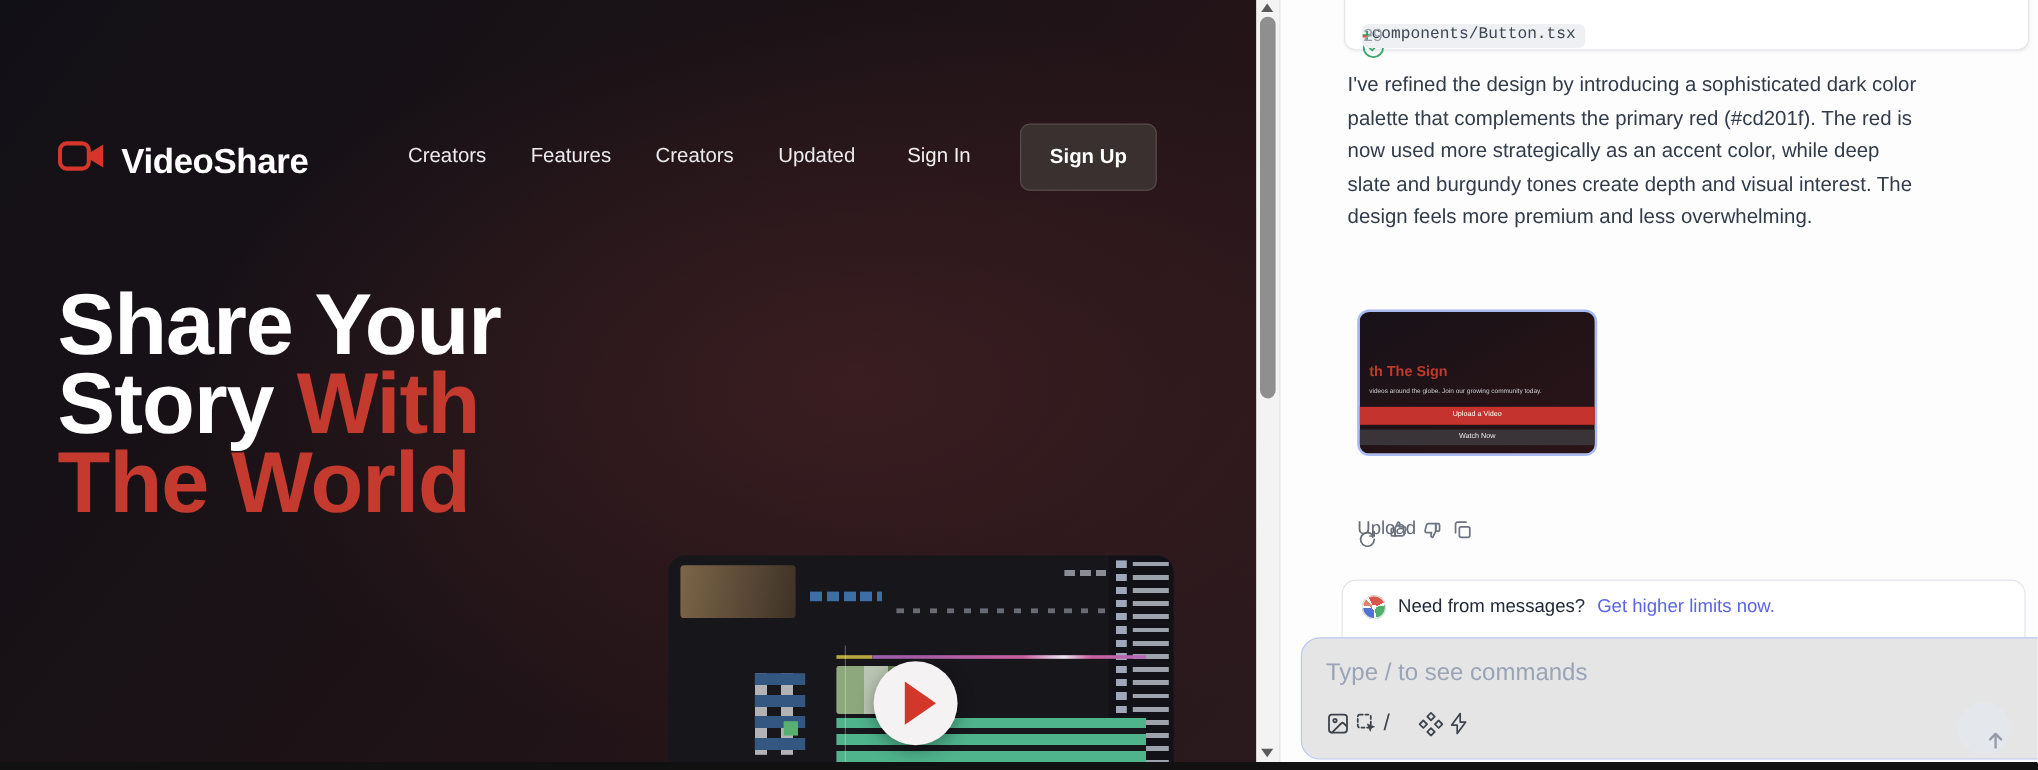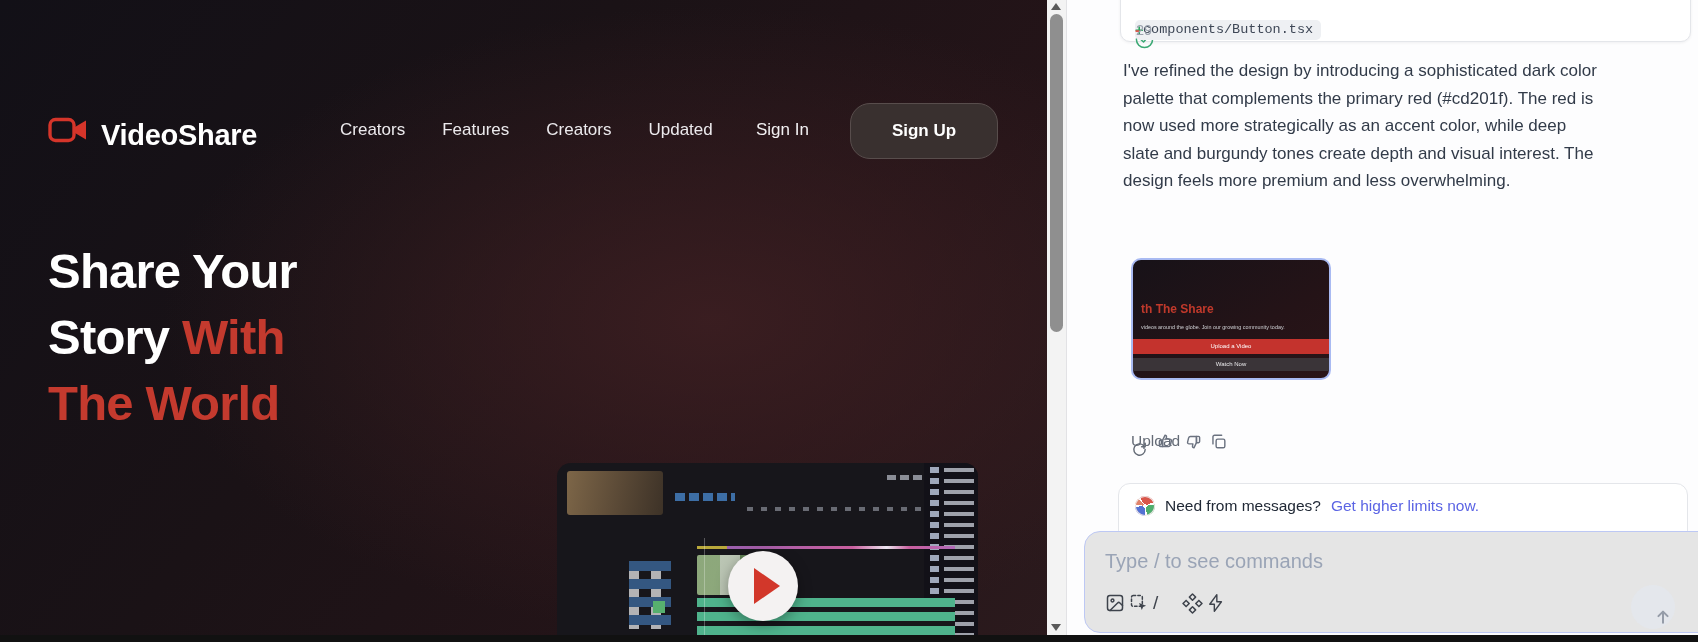--- a/index.html
+++ b/index.html
@@ -13,24 +13,24 @@
       radial-gradient(75% 70% at 68% 50%, rgba(62,31,34,.85) 0%, rgba(62,31,34,0) 70%),
       linear-gradient(128deg, #121017 0%, #1a1216 40%, #241418 72%, #2b1a1d 100%);
   }
   .site-header { position:absolute; left:48px; top:100px; width:950px; height:60px; }
   .brand { position:absolute; left:0; top:0; height:60px; display:flex; align-items:center; gap:13px; }
   .brand-name { color:#fff; font-size:29px; font-weight:800; letter-spacing:-.3px;margin-top:11px; }
   .site-nav { position:absolute; left:292px; top:0; height:60px; display:flex; align-items:center; gap:37px; }
   .nav-link { color:#eceaed; font-size:17px; cursor:pointer; }
   .signin { position:absolute; left:708px; top:0; height:60px; display:flex; align-items:center;
     color:#f2f0f2; font-size:17px; cursor:pointer; }
-  .signup-btn { position:absolute; left:802px; top:3px; width:148px; height:56px; border-radius:20px;
+  .signup-btn { position:absolute; left:802px; top:3px; width:114px; height:56px; border-radius:8px;
     background:#39302f; border:1px solid #584d4c; color:#fff; font-size:17px; font-weight:700;
     display:flex; align-items:center; justify-content:center; cursor:pointer; }
-  .hero-title { position:absolute; left:48px; top:238px; font-size:49px; line-height:66px;
+  .hero-title { position:absolute; left:48px; top:238px; font-size:72px; line-height:66px;
     font-weight:800; letter-spacing:-.8px; color:#fff; }
   .hero-red { color:#c43a2e; }
   .hero-para { position:absolute; left:48px; top:506px; width:402px; font-size:23px; line-height:36px; color:#d7d5d8; }
 
   
   .editor { position:absolute; left:557px; top:463px; width:421px; height:179px;
     border-radius:14px 14px 0 0; background:#17161b; overflow:hidden; }
   .editor > div { position:absolute; }
   .ed-photo { left:10px; top:8px; width:96px; height:44px; border-radius:3px;
     background:linear-gradient(100deg,#7d6648 0%,#5a4936 55%,#3d3227 100%); filter:blur(.6px); }
@@ -210,21 +210,21 @@
           <span class="diff-plus">+</span>
           <span class="diff-minus">-</span>
           <span class="diff-count">29</span>
         </span>
       </div>
     </div>
 
     <p class="msg">I've refined the design by introducing a sophisticated dark color palette that complements the primary red (#cd201f). The red is now used more strategically as an accent color, while deep slate and burgundy tones create depth and visual interest. The design feels more premium and less overwhelming.</p>
 
     <div class="thumb">
-      <span class="t-heading">th The Share</span>
+      <span class="t-heading">th The Sign</span>
       <span class="t-body">videos around the globe. Join our growing community today.</span>
       <div class="t-btn-red">Upload a Video</div>
       <div class="t-btn-dark">Watch Now</div>
     </div>
 
 
     <div class="actions">
       <span class="retry-btn">
         <span>
           <svg width="17" height="17" viewBox="0 0 24 24" fill="none" stroke="#646b76" stroke-width="2" stroke-linecap="round" stroke-linejoin="round">

